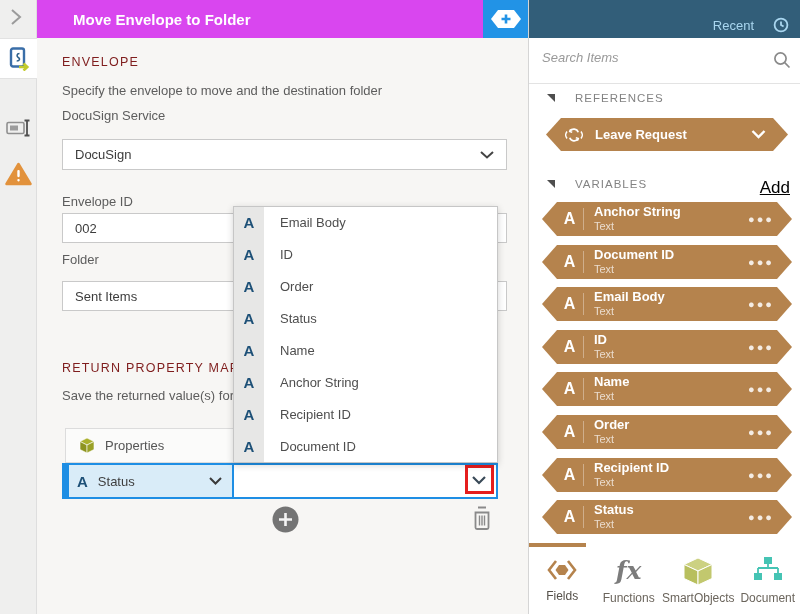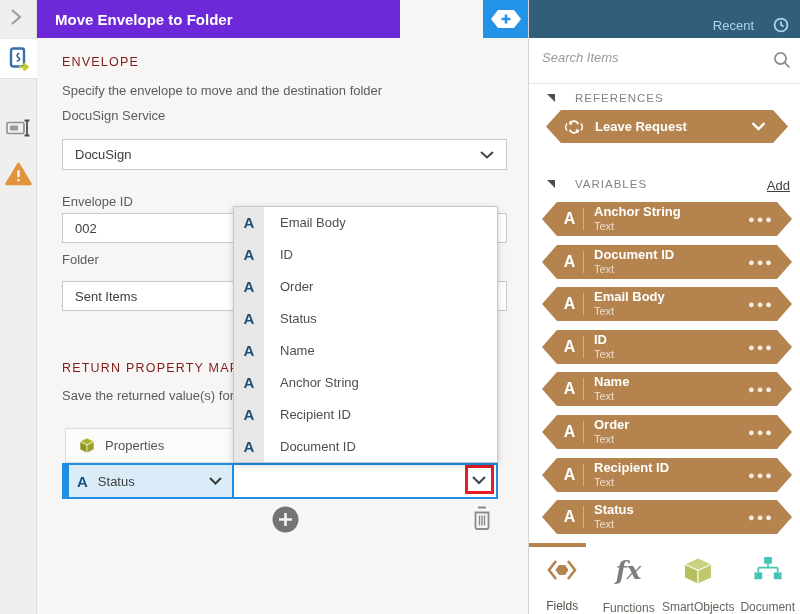--- a/index.html
+++ b/index.html
@@ -8,21 +8,21 @@
   #app { position:relative; width:800px; height:614px; background:#f7f6f4; }
 
   
   .sidebar { position:absolute; left:0; top:0; width:37px; height:614px; background:#efefee; border-right:1px solid #dedede; }
   .sb-collapse { position:absolute; left:9px; top:8px; width:20px; height:20px; cursor:pointer; }
   .sb-tab-active { position:absolute; left:0; top:38px; width:37px; height:41px; background:#fff; border-top:1px solid #e2e2e2; border-bottom:1px solid #e2e2e2; display:flex; align-items:center; justify-content:center; }
   .sb-icon { position:absolute; left:0; width:37px; display:flex; justify-content:center; }
 
   
   .wizard { position:absolute; left:37px; top:0; width:491px; height:614px; }
-  .wizard-header { position:absolute; left:0; top:0; width:363px; height:38px; background:#6d28d9; display:flex; align-items:center; padding-left:18px; }
+  .wizard-header { position:absolute; left:0; top:0; width:446px; height:38px; background:#d946ef; display:flex; align-items:center; padding-left:36px; }
   .wizard-title { color:#fff; font-size:15px; font-weight:bold; }
   .wizard-add { position:absolute; left:446px; top:0; width:45px; height:38px; background:#2293e6; display:flex; align-items:center; justify-content:center; cursor:pointer; }
   .wizard-body { position:absolute; left:0; top:38px; width:491px; height:576px; background:#f7f6f4; }
 
   .sec-heading { position:absolute; left:25px; font-size:12.5px; color:#7f1d1d; letter-spacing:1.2px; }
   .sec-desc    { position:absolute; left:25px; font-size:13px; color:#5d5d5d; }
   .fld-label   { position:absolute; left:25px; font-size:13px; color:#5d5d5d; }
 
   .selectbox { position:absolute; left:25px; width:445px; height:31px; background:#fff; border:1px solid #c9c9c9; display:flex; align-items:center; padding:0 12px; font-size:13px; color:#3c3c3c; cursor:pointer; }
   .selectbox .chev { margin-left:auto; color:#444; display:flex; }
@@ -57,39 +57,39 @@
   .ctx-title { color:#fff; font-size:15px; font-weight:bold; }
   .ctx-recent { margin-left:auto; display:flex; align-items:center; gap:19px; color:#a9d6ef; font-size:13px; cursor:pointer;margin-top:12px; }
   .ctx-search { position:absolute; left:0; top:38px; width:272px; height:46px; border-bottom:1px solid #e3e3e3; background:#fff; }
   .ctx-search input { position:absolute; left:13px; top:12px; width:225px; border:none; outline:none; font-size:13px; font-style:italic; color:#555; background:transparent; font-family:"Liberation Sans",sans-serif; }
   .ctx-search input::placeholder { color:#999; font-style:italic; }
   .ctx-search .mag { position:absolute; right:10px; top:13px; cursor:pointer; }
 
   .sec-row { position:absolute; display:flex; align-items:center; gap:20px; cursor:pointer; }
   .tri { width:0; height:0; border-left:8px solid transparent; border-top:8px solid #4e4e4e; }
   .sec-label { font-size:11.5px; color:#838383; letter-spacing:1px; }
-  .add-link { position:absolute; right:10px; font-size:13px; color:#404040; text-decoration:underline; cursor:pointer; }
+  .add-link { position:absolute; right:10px; font-size:17px; color:#000000; text-decoration:underline; cursor:pointer; }
 
   .chip { position:absolute; left:13px; width:250px; height:34px; background:#b5834d; color:#fff; display:flex; align-items:center;
           clip-path:polygon(15px 0, calc(100% - 15px) 0, 100% 50%, calc(100% - 15px) 100%, 15px 100%, 0 50%); cursor:pointer; }
   .chip-a { width:27px; margin-left:14px; text-align:center; font-weight:bold; font-size:16px; color:#fff; }
   .chip-div { width:1px; height:22px; background:rgba(255,255,255,.35); margin-right:10px; }
   .chip-text { display:flex; flex-direction:column; line-height:1.15; }
   .chip-title { font-size:13px; font-weight:bold; }
   .chip-sub { font-size:11px; color:rgba(255,255,255,.72); }
   .chip-dots { margin-left:auto; margin-right:18px; letter-spacing:2px; font-size:11px; color:rgba(255,255,255,.85); cursor:pointer; }
   .chip-chev { margin-left:auto; margin-right:22px; display:flex; color:#fff; }
 
   .ref-chip { left:17px; width:242px; height:33px; }
   .ref-icon { margin-left:18px; margin-right:11px; display:flex; align-items:center; }
   .ref-title { font-size:13px; font-weight:bold; }
 
   .tab-indicator { position:absolute; left:0; top:543px; width:57px; height:4px; background:#b5834d; }
   .tab-bar { position:absolute; left:0; top:550px; width:272px; height:64px; background:#fff; display:flex; }
-  .tab { flex:1; display:flex; flex-direction:column; align-items:center; justify-content:flex-start; padding-top:6px; gap:15px; cursor:pointer; }
+  .tab { flex:1; display:flex; flex-direction:column; align-items:center; justify-content:flex-start; padding-top:6px; gap:5px; cursor:pointer; }
   .tab-label { font-size:12px; color:#6b655c; }
   .tab.active .tab-label { color:#55504a; }
   .fx-glyph { font-family:"DejaVu Serif", serif; font-style:italic; font-weight:bold; color:#7c7c7c; font-size:25px; line-height:30px; }
 </style>
 </head>
 <body>
 
 <div id="app">
 
   <div class="sidebar">
@@ -260,21 +260,21 @@
           <path d="M11.7 11.7L16.5 16.5" stroke="#8a8a8a" stroke-width="1.7"></path>
         </svg>
       </span>
     </div>
 
     <div class="sec-row" style="left:18px; top:92px;">
       <span class="tri"></span>
       <span class="sec-label">REFERENCES</span>
     </div>
 
-    <div class="chip ref-chip" style="top:110px;align-items:center;">
+    <div class="chip ref-chip" style="top:118px;align-items:center;">
       <span class="ref-icon">
         <svg width="20" height="20" viewBox="0 0 20 20">
           <path d="M3 6.5C2 8 1.6 9 1.6 10s.4 2 1.4 3.5" fill="none" stroke="#fff" stroke-width="1.4"></path>
           <path d="M17 6.5c1 1.5 1.4 2.5 1.4 3.5s-.4 2-1.4 3.5" fill="none" stroke="#fff" stroke-width="1.4"></path>
           <path d="M14.2 7.2A4.6 4.6 0 0 0 6 6.2" fill="none" stroke="#fff" stroke-width="1.7"></path>
           <path d="M6.6 4.2L5.7 6.6l2.5.7" fill="none" stroke="#fff" stroke-width="1.5"></path>
           <path d="M5.8 12.8a4.6 4.6 0 0 0 8.2 1" fill="none" stroke="#fff" stroke-width="1.7"></path>
           <path d="M13.4 15.8l.9-2.4-2.5-.7" fill="none" stroke="#fff" stroke-width="1.5"></path>
         </svg>
       </span>

